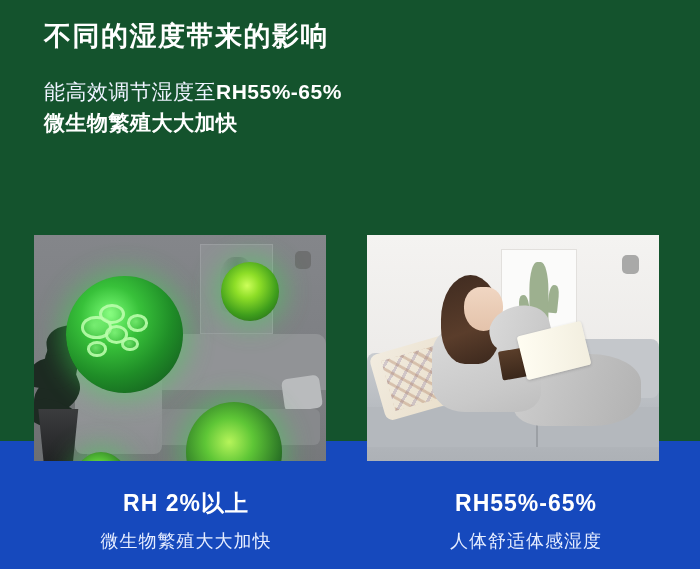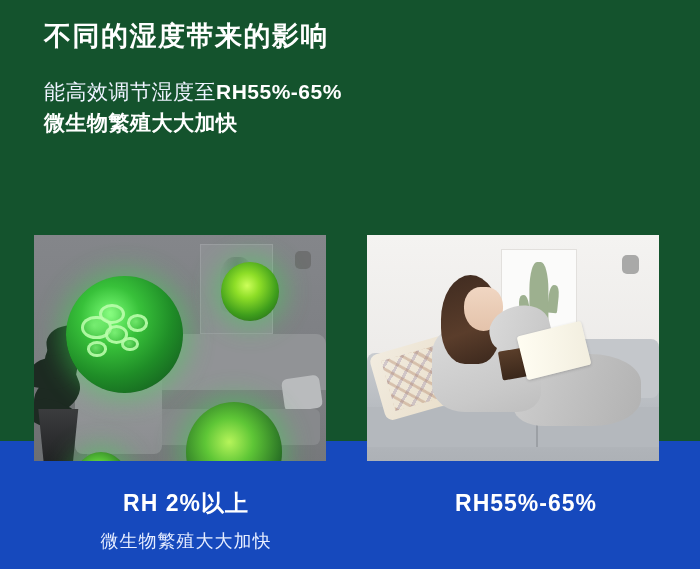--- a/index.html
+++ b/index.html
@@ -371,16 +371,17 @@
     </div>
   </div>
 
   <div class="captions">
     <div class="caption-block caption-left">
       <div class="caption-main">RH 2%以上</div>
       <div class="caption-sub">微生物繁殖大大加快</div>
     </div>
     <div class="caption-block caption-right">
       <div class="caption-main">RH55%-65%</div>
+      <div class="caption-sub">人体舒适体感湿度</div>
     </div>
   </div>
 
 </div>
 
 </body></html>

